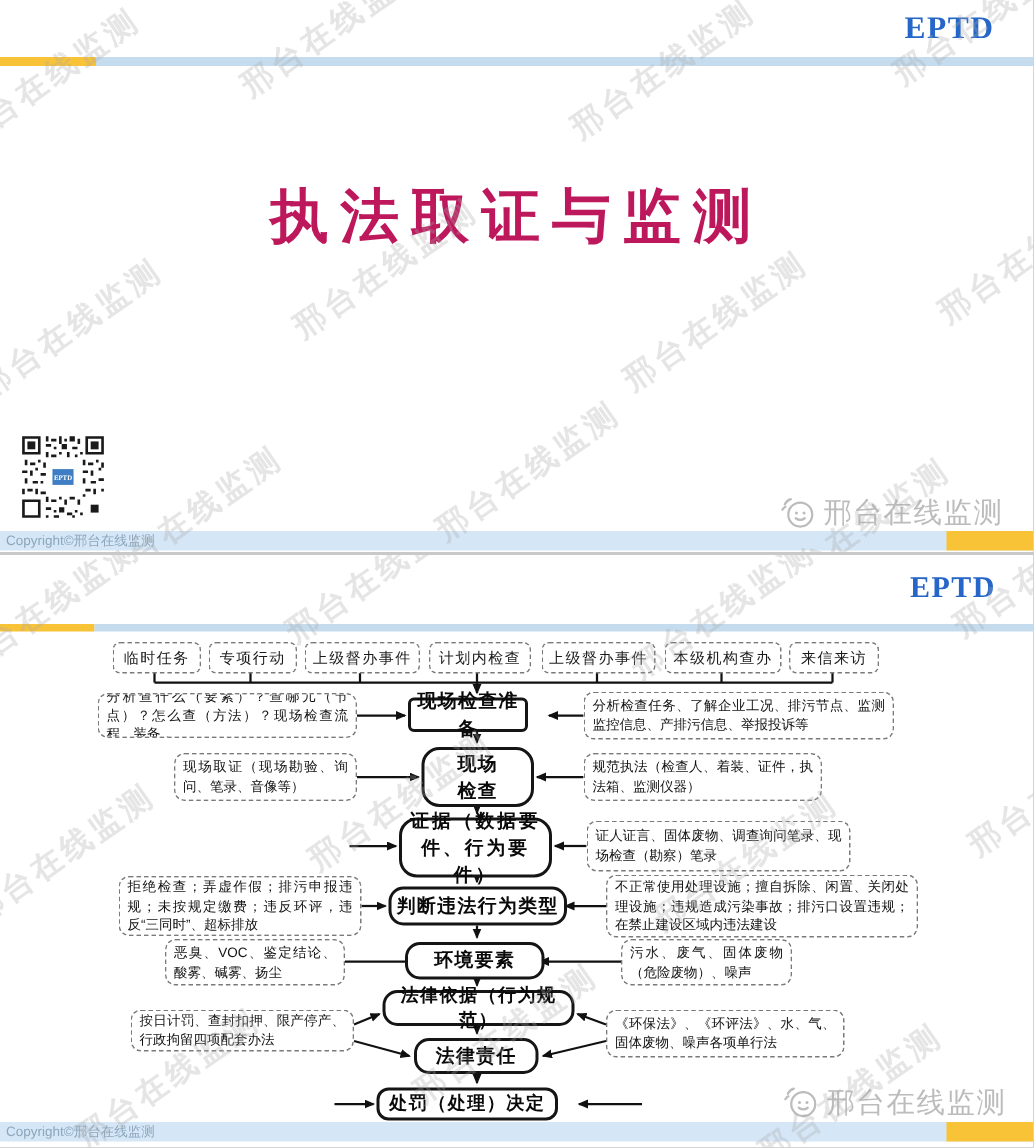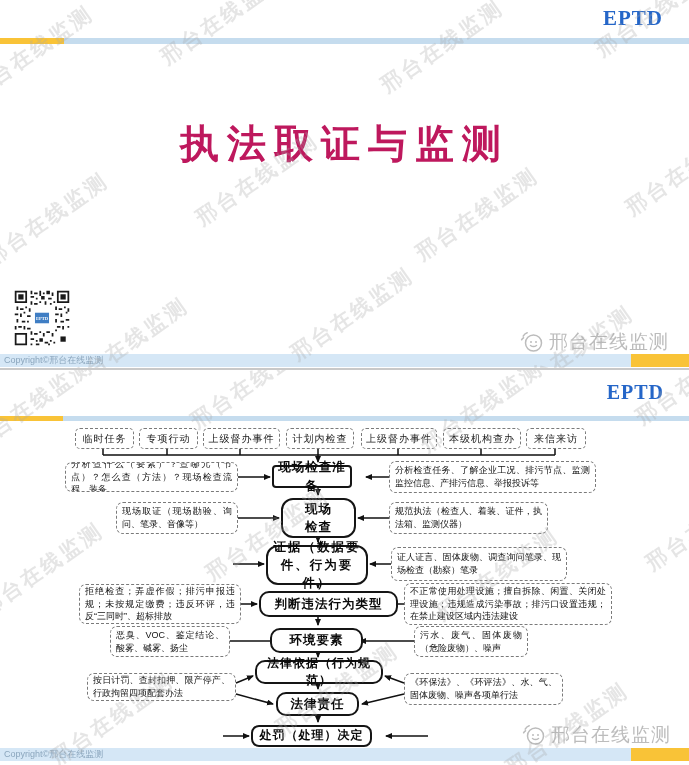--- a/index.html
+++ b/index.html
@@ -181,21 +181,21 @@
     <div class="sbox" style="left:361px;top:58px;width:74px;height:19px">上级督办事件</div>
     <div class="sbox" style="left:443px;top:58px;width:76px;height:19px">本级机构查办</div>
     <div class="sbox" style="left:526px;top:58px;width:58px;height:19px">来信来访</div>
 
     <div class="cbox" style="left:272px;top:95px;width:80px;height:23px;border-radius:4px">现场检查准备</div>
     <div class="cbox" style="left:281px;top:128px;width:75px;height:40px;border-radius:12px;flex-direction:column">
       <span>现场</span>
       <span>检查</span>
     </div>
     <div class="cbox" style="left:266px;top:175px;width:102px;height:40px;border-radius:12px;padding:0 4px;letter-spacing:2px">证据（数据要件、行为要件）</div>
-    <div class="cbox" style="left:259px;top:221px;width:139px;height:26px;border-radius:10px">判断违法行为类型</div>
+    <div class="cbox" style="left:259px;top:221px;width:119px;height:26px;border-radius:10px">判断违法行为类型</div>
     <div class="cbox" style="left:270px;top:258px;width:93px;height:25px;border-radius:10px">环境要素</div>
     <div class="cbox" style="left:255px;top:290px;width:128px;height:24px;border-radius:10px;font-size:12px">法律依据（行为规范）</div>
     <div class="cbox" style="left:276px;top:322px;width:83px;height:24px;border-radius:10px">法律责任</div>
     <div class="cbox" style="left:251px;top:355px;width:121px;height:22px;border-radius:8px;font-size:12px">处罚（处理）决定</div>
 
     <div class="dbox" style="left:65px;top:92px;width:173px;height:30px">分析查什么（要素）？查哪儿（节点）？怎么查（方法）？现场检查流程、装备，</div>
     <div class="dbox" style="left:116px;top:132px;width:122px;height:32px">现场取证（现场勘验、询问、笔录、音像等）</div>
     <div class="dbox" style="left:79px;top:214px;width:162px;height:40px">拒绝检查；弄虚作假；排污申报违规；未按规定缴费；违反环评，违反“三同时”、超标排放</div>
     <div class="dbox" style="left:110px;top:256px;width:120px;height:31px">恶臭、VOC、鉴定结论、酸雾、碱雾、扬尘</div>
     <div class="dbox" style="left:87px;top:303px;width:149px;height:28px">按日计罚、查封扣押、限产停产、行政拘留四项配套办法</div>

